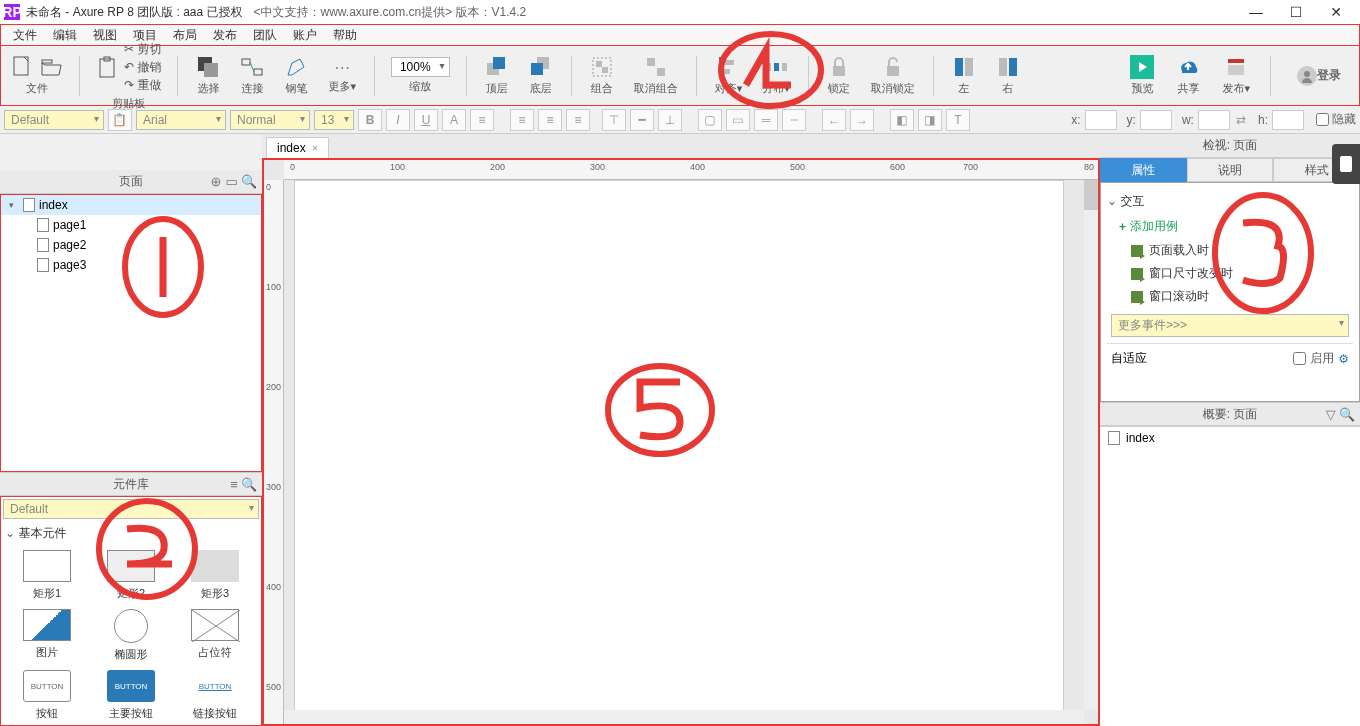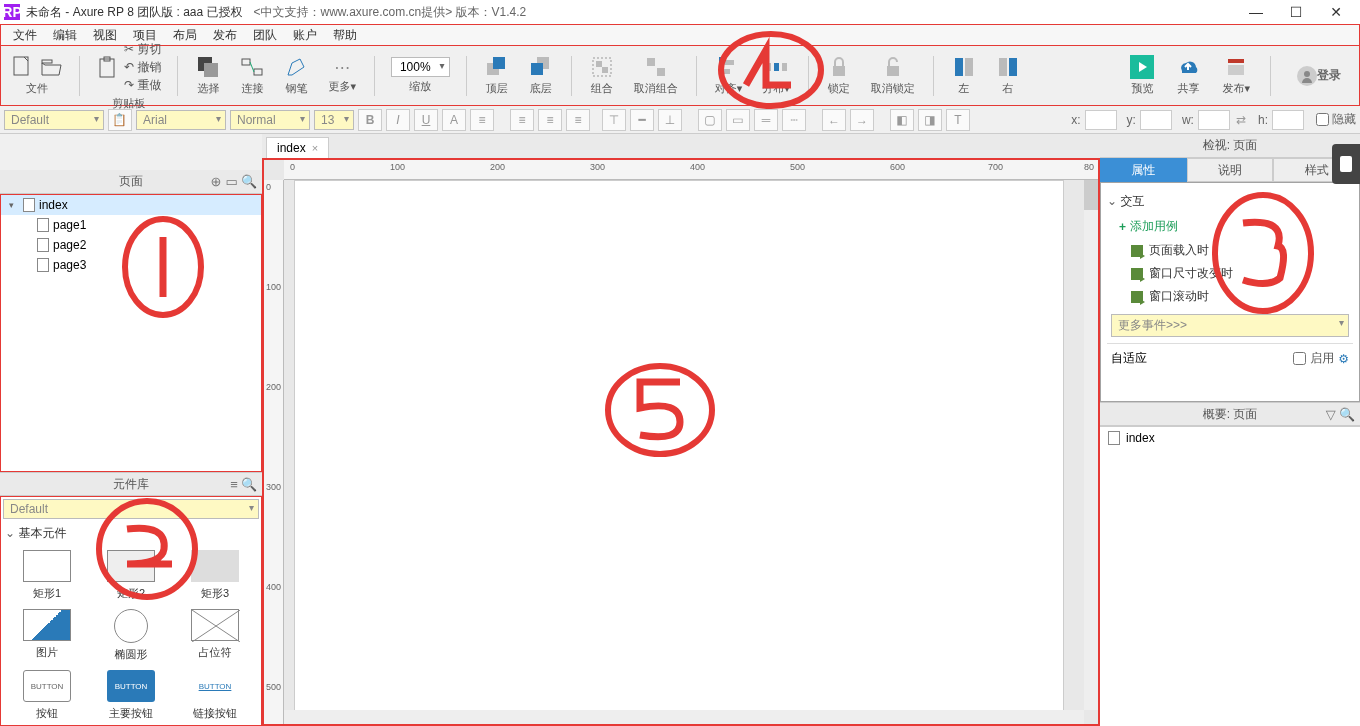--- a/index.html
+++ b/index.html
@@ -455,21 +455,21 @@
     </div>
     <div class="canvas-wrap">
       <div class="ruler-h">
         <span class="tick" style="left:6px">0</span>
         <span class="tick" style="left:106px">100</span>
         <span class="tick" style="left:206px">200</span>
         <span class="tick" style="left:306px">300</span>
         <span class="tick" style="left:406px">400</span>
         <span class="tick" style="left:506px">500</span>
         <span class="tick" style="left:606px">600</span>
-        <span class="tick" style="left:704px">700</span>
+        <span class="tick" style="left:679px">700</span>
         <span class="tick" style="left:800px">80</span>
       </div>
       <div class="ruler-v">
         <span class="tick" style="top:2px">0</span>
         <span class="tick" style="top:102px">100</span>
         <span class="tick" style="top:202px">200</span>
         <span class="tick" style="top:302px">300</span>
         <span class="tick" style="top:402px">400</span>
         <span class="tick" style="top:502px">500</span>
       </div>

